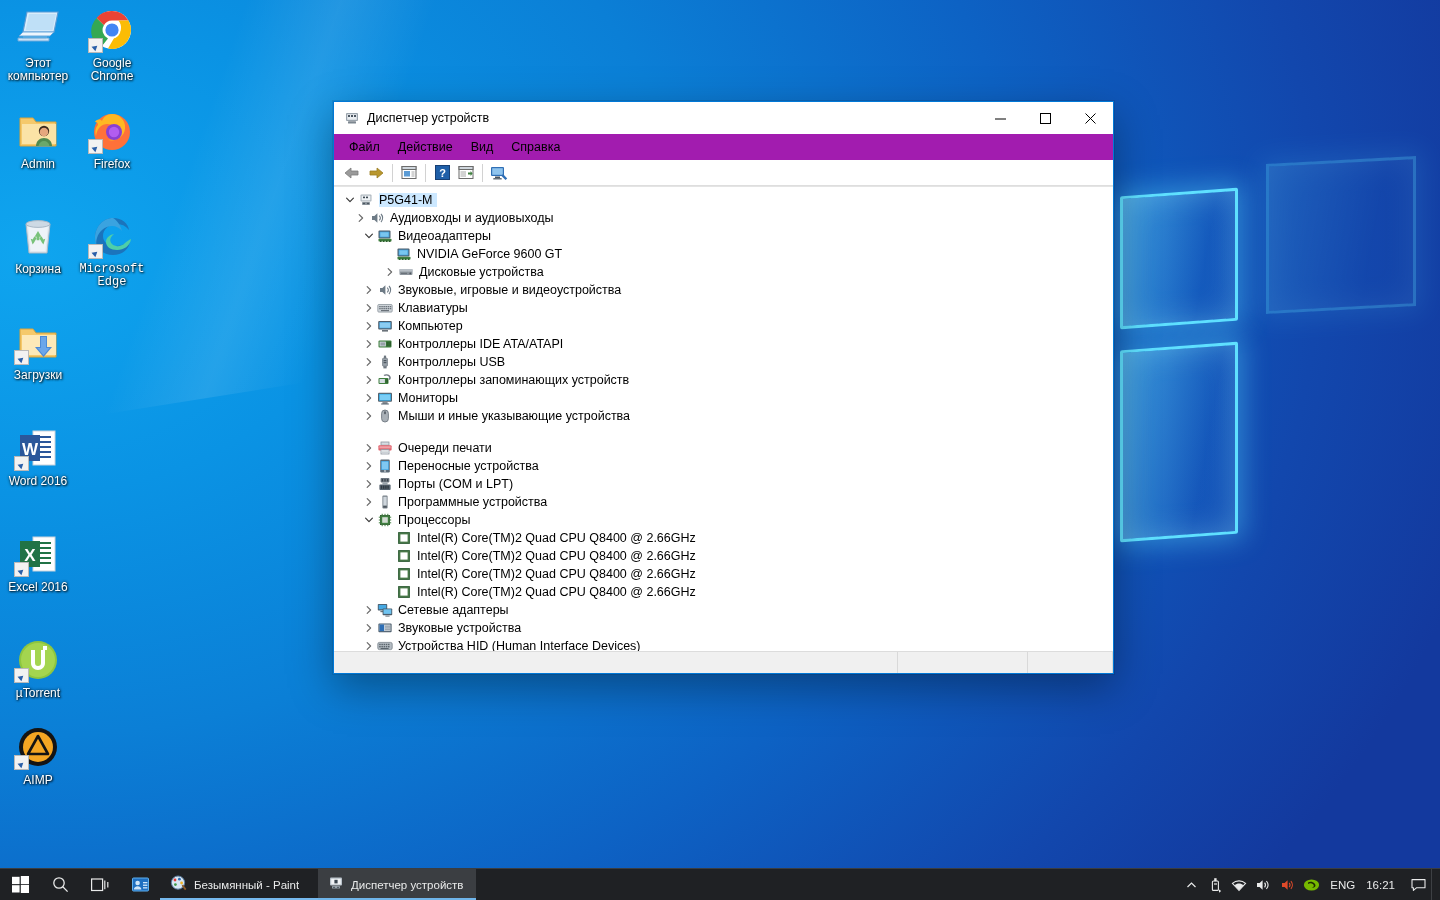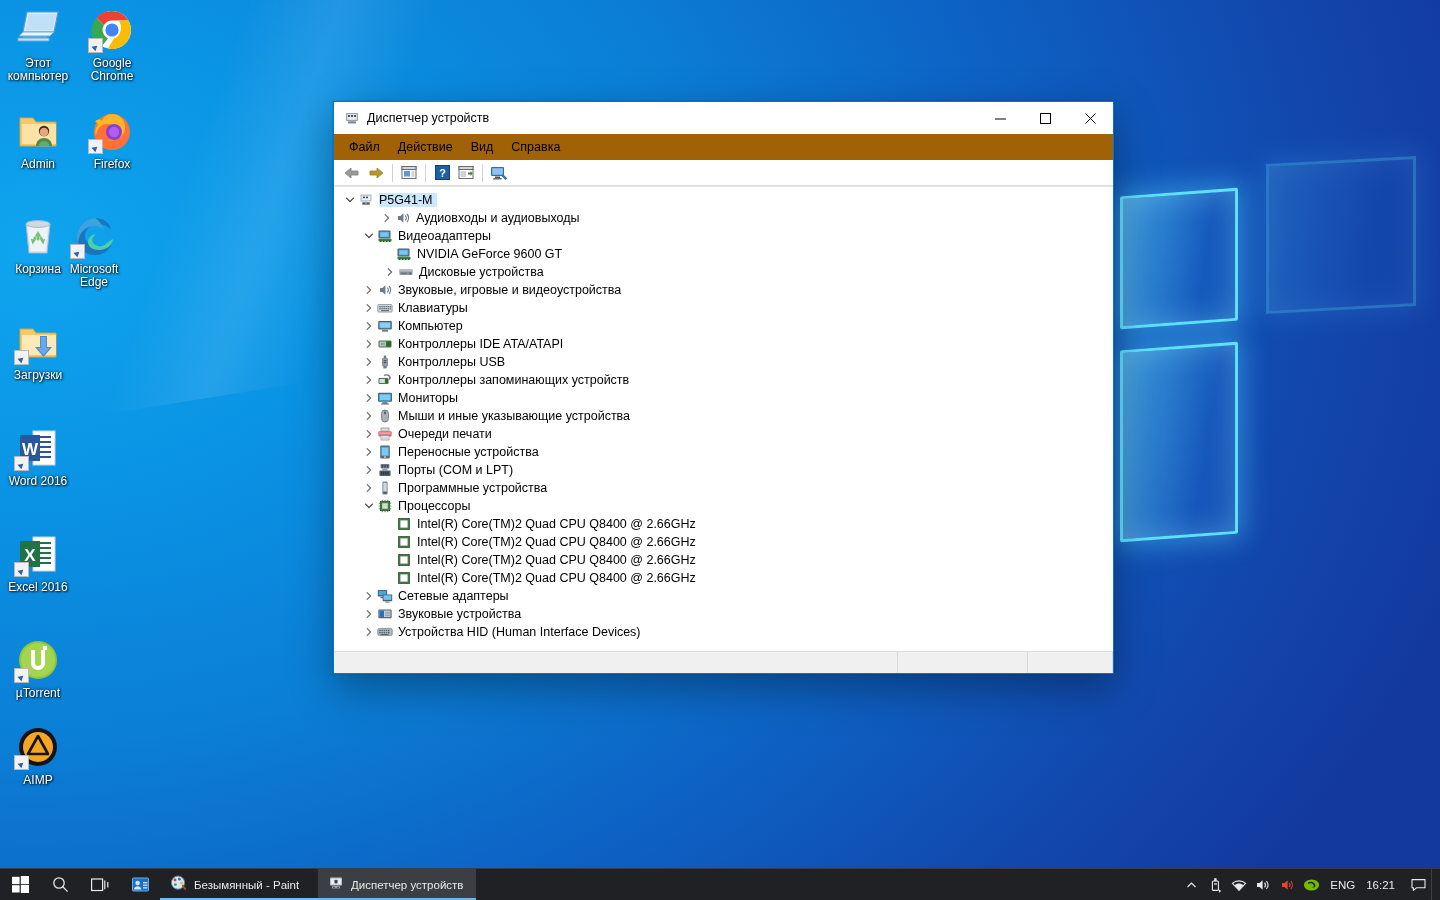--- a/index.html
+++ b/index.html
@@ -67,21 +67,21 @@
   #titlebar .ticon { width: 16px; height: 16px; margin: 0 7px 0 10px; position: relative; }
   #titlebar .ttext { font-size: 12.5px; color: #000; }
   .wbtns { position: absolute; right: 0; top: 0; display: flex; height: 32px; }
   .wbtn {
     width: 45px; height: 32px; display: flex; align-items: center; justify-content: center;
     cursor: default;
   }
 
   #menubar {
     height: 26px; flex: 0 0 26px; display: flex; align-items: center;
-    background: #a16207; padding-left: 6px; gap: 0;
+    background: #a21caf; padding-left: 6px; gap: 0;
   }
   .menu-item {
     font-size: 12.5px; color: #000; padding: 3px 9px; cursor: default;
   }
 
   #toolbar {
     height: 26px; flex: 0 0 26px; background: #ffffff;
     display: flex; align-items: center; padding-left: 6px;
     border-bottom: 1px solid #dedede;
   }
@@ -228,21 +228,21 @@
         <g fill="#79c27a">
           <path d="M24 19l3.4 5.8h-2v3.4h-2.8v-3.4h-2z"></path>
           <path d="M18.6 32.6l-1.9-5.8 2 .6 1.6-2.9 2.4 1.4-2.6 4.6z"></path>
           <path d="M29.4 32.6l1.9-5.8-2 .6-1.6-2.9-2.4 1.4 2.6 4.6z"></path>
         </g>
       </svg>
     </div>
     <div class="lbl">Корзина</div>
   </div>
 
-  <div class="dicon" style="left:56px;top:212px;">
+  <div class="dicon" style="left:74px;top:212px;font-family:Liberation Mono, monospace;">
     <div class="glyph">
       <svg width="48" height="48" viewBox="0 0 48 48">
         <path d="M42 28c0 9-8 15-17 15C15 43 7 36 7 26 7 15 15 6 25 6c9 0 15 5 16 12-3-4-7-6-12-6-8 0-14 5-14 12 0 6 5 10 12 10 6 0 11-2 15-6z" fill="#1b74bc"></path>
         <path d="M43 27c-1 7-7 11-14 11-6 0-11-3-11-8 0-4 3-7 8-8-4 3-5 7-2 10 3 3 9 3 13-1 2-2 4-3 6-4z" fill="#4fcfa8"></path>
         <path d="M25 6C15 6 7 15 7 26c0 3 .6 6 1.8 8.4C8 32 8 29 9 26c2-7 8-12 15-12 4 0 8 2 10 5-2-8-8-13-9-13z" fill="#3aa3e0"></path>
       </svg>
       <div class="shortcut-arrow"></div>
     </div>
     <div class="lbl">Microsoft Edge</div>
   </div>
@@ -430,21 +430,21 @@
               <rect x="2.5" y="2.5" width="11" height="7" rx="1" fill="#aab3bb"></rect>
               <rect x="3.6" y="3.6" width="8.8" height="4.8" fill="#eef2f5"></rect>
               <rect x="5" y="4.6" width="2" height="1.6" fill="#3c4852"></rect>
               <rect x="8" y="4.6" width="2" height="1.6" fill="#3c4852"></rect>
               <rect x="4" y="10" width="8" height="3" rx=".7" fill="#8b959d"></rect>
               <rect x="5.2" y="10.9" width="1.6" height="1.2" fill="#3c4852"></rect>
               <rect x="9.2" y="10.9" width="1.6" height="1.2" fill="#3c4852"></rect>
             </svg></span>
           <span class="rtext">P5G41-M</span>
         </div>
-        <div class="row" style="padding-left: 45px;">
+        <div class="row" style="padding-left: 19px;">
           <span class="twisty">
             <svg width="10" height="10" viewBox="0 0 10 10">
               <polyline points="3.2,1.6 6.6,5 3.2,8.4" fill="none" stroke="#6b6b6b" stroke-width="1.2" stroke-linecap="round" stroke-linejoin="round"></polyline>
             </svg>
           </span>
           <span class="ricon"><svg width="16" height="16" viewBox="0 0 16 16">
               <path d="M3 6h2.4L8.4 3.2v9.6L5.4 10H3z" fill="#6e7b86"></path>
               <path d="M10.2 5.6a3.4 3.4 0 0 1 0 4.8M12 4a5.8 5.8 0 0 1 0 8" fill="none" stroke="#6e7b86" stroke-width="1.1"></path>
             </svg></span>
           <span class="rtext">Аудиовходы и аудиовыходы</span>
@@ -622,21 +622,21 @@
               <polyline points="3.2,1.6 6.6,5 3.2,8.4" fill="none" stroke="#6b6b6b" stroke-width="1.2" stroke-linecap="round" stroke-linejoin="round"></polyline>
             </svg>
           </span>
           <span class="ricon"><svg width="16" height="16" viewBox="0 0 16 16">
               <rect x="4.6" y="2" width="6.8" height="12" rx="3.4" fill="#a9b0b7" stroke="#6e7780" stroke-width=".9"></rect>
               <line x1="8" y1="2.4" x2="8" y2="6.4" stroke="#6e7780" stroke-width=".9"></line>
               <rect x="7.3" y="3.6" width="1.4" height="2.4" rx=".6" fill="#4e575f"></rect>
             </svg></span>
           <span class="rtext">Мыши и иные указывающие устройства</span>
         </div>
-        <div class="row" style="padding-left: 27px;">
+        <div class="row" style="padding-left: 27px; margin-top: 14px;">
           <span class="twisty">
             <svg width="10" height="10" viewBox="0 0 10 10">
               <polyline points="3.2,1.6 6.6,5 3.2,8.4" fill="none" stroke="#6b6b6b" stroke-width="1.2" stroke-linecap="round" stroke-linejoin="round"></polyline>
             </svg>
           </span>
           <span class="ricon"><svg width="16" height="16" viewBox="0 0 16 16">
               <rect x="4" y="2" width="8" height="3.2" fill="#d6dde3" stroke="#8d959d" stroke-width=".8"></rect>
               <rect x="1.4" y="5.2" width="13.2" height="5.4" rx="1" fill="#e0626c"></rect>
               <rect x="2.4" y="6.2" width="11.2" height="2.2" fill="#f0a0a6"></rect>
               <rect x="4" y="9.6" width="8" height="4.4" fill="#f4f6f8" stroke="#8d959d" stroke-width=".8"></rect>

